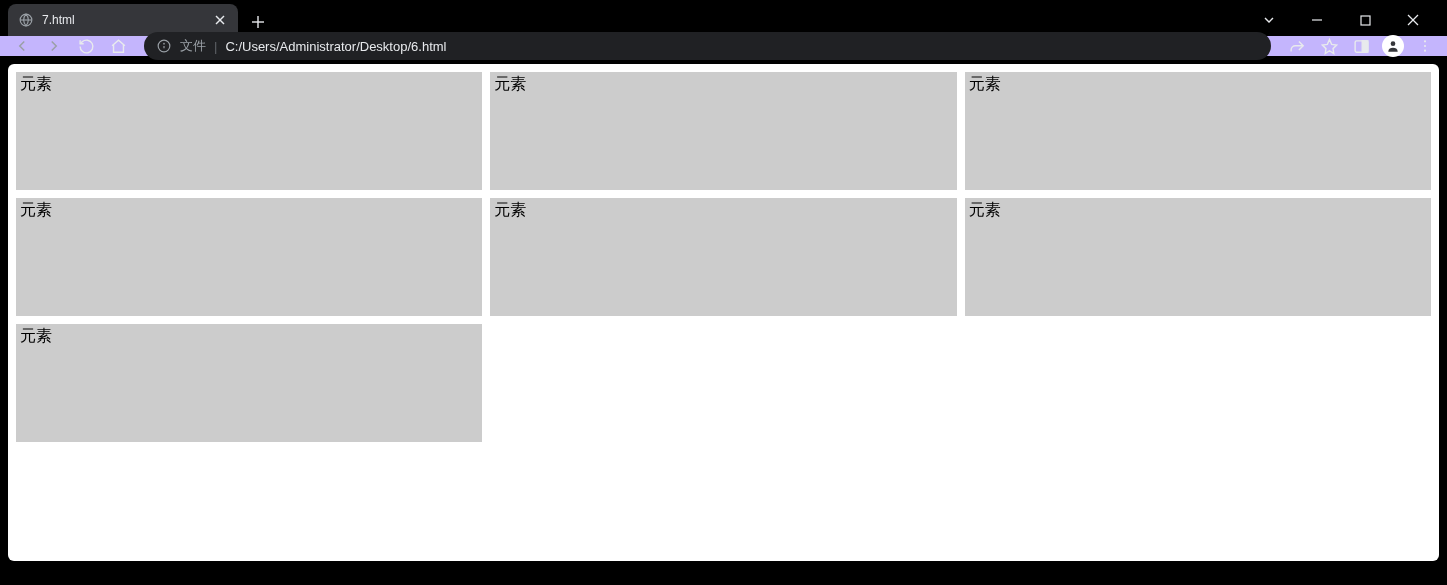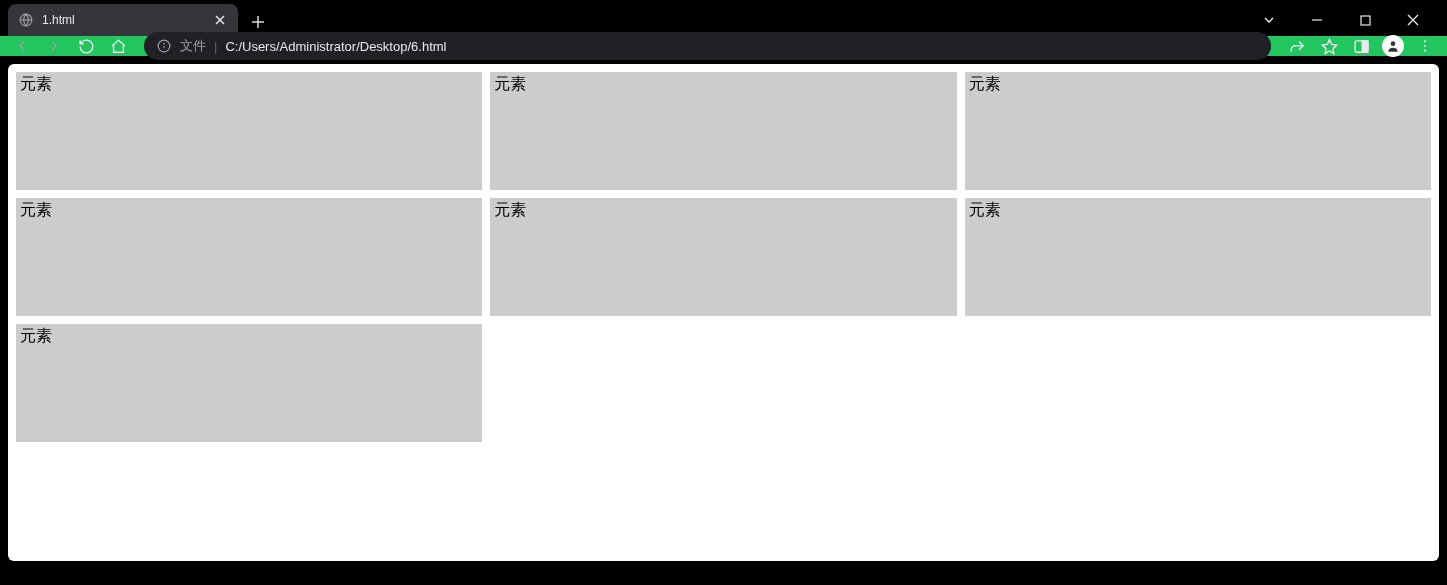--- a/index.html
+++ b/index.html
@@ -63,21 +63,21 @@
       padding-bottom: 6px;
     }
     .win-ctrl {
       width: 28px; height: 20px;
       display: inline-flex; align-items: center; justify-content: center;
       color: #e8eaed; cursor: pointer;
     }
     
     .toolbar {
       height: 20px;
-      background: #22c55e;
+      background: #c4b5fd;
       display: flex;
       align-items: center;
       padding: 0 8px;
       gap: 4px;
     }
     .nav-btn {
       width: 28px; height: 28px;
       display: inline-flex; align-items: center; justify-content: center;
       color: #9aa0a6; cursor: pointer;
       border-radius: 50%;
@@ -152,21 +152,21 @@
 
   <div class="titlebar">
     <div class="tab">
       <span class="globe">
         <svg width="14" height="14" viewBox="0 0 24 24" fill="none" stroke="currentColor" stroke-width="2">
             <circle cx="12" cy="12" r="10"></circle>
             <line x1="2" y1="12" x2="22" y2="12"></line>
             <path d="M12 2a15.3 15.3 0 0 1 4 10 15.3 15.3 0 0 1-4 10 15.3 15.3 0 0 1-4-10 15.3 15.3 0 0 1 4-10z"></path>
           </svg>
       </span>
-      <span class="title">1.html</span>
+      <span class="title">7.html</span>
       <span class="close">
         <svg width="10" height="10" viewBox="0 0 10 10" stroke="currentColor" stroke-width="1.4">
             <line x1="1" y1="1" x2="9" y2="9"></line>
             <line x1="9" y1="1" x2="1" y2="9"></line>
           </svg>
       </span>
     </div>
     <div class="new-tab">
       <svg width="14" height="14" viewBox="0 0 14 14" stroke="currentColor" stroke-width="1.4">
           <line x1="7" y1="1" x2="7" y2="13"></line>

